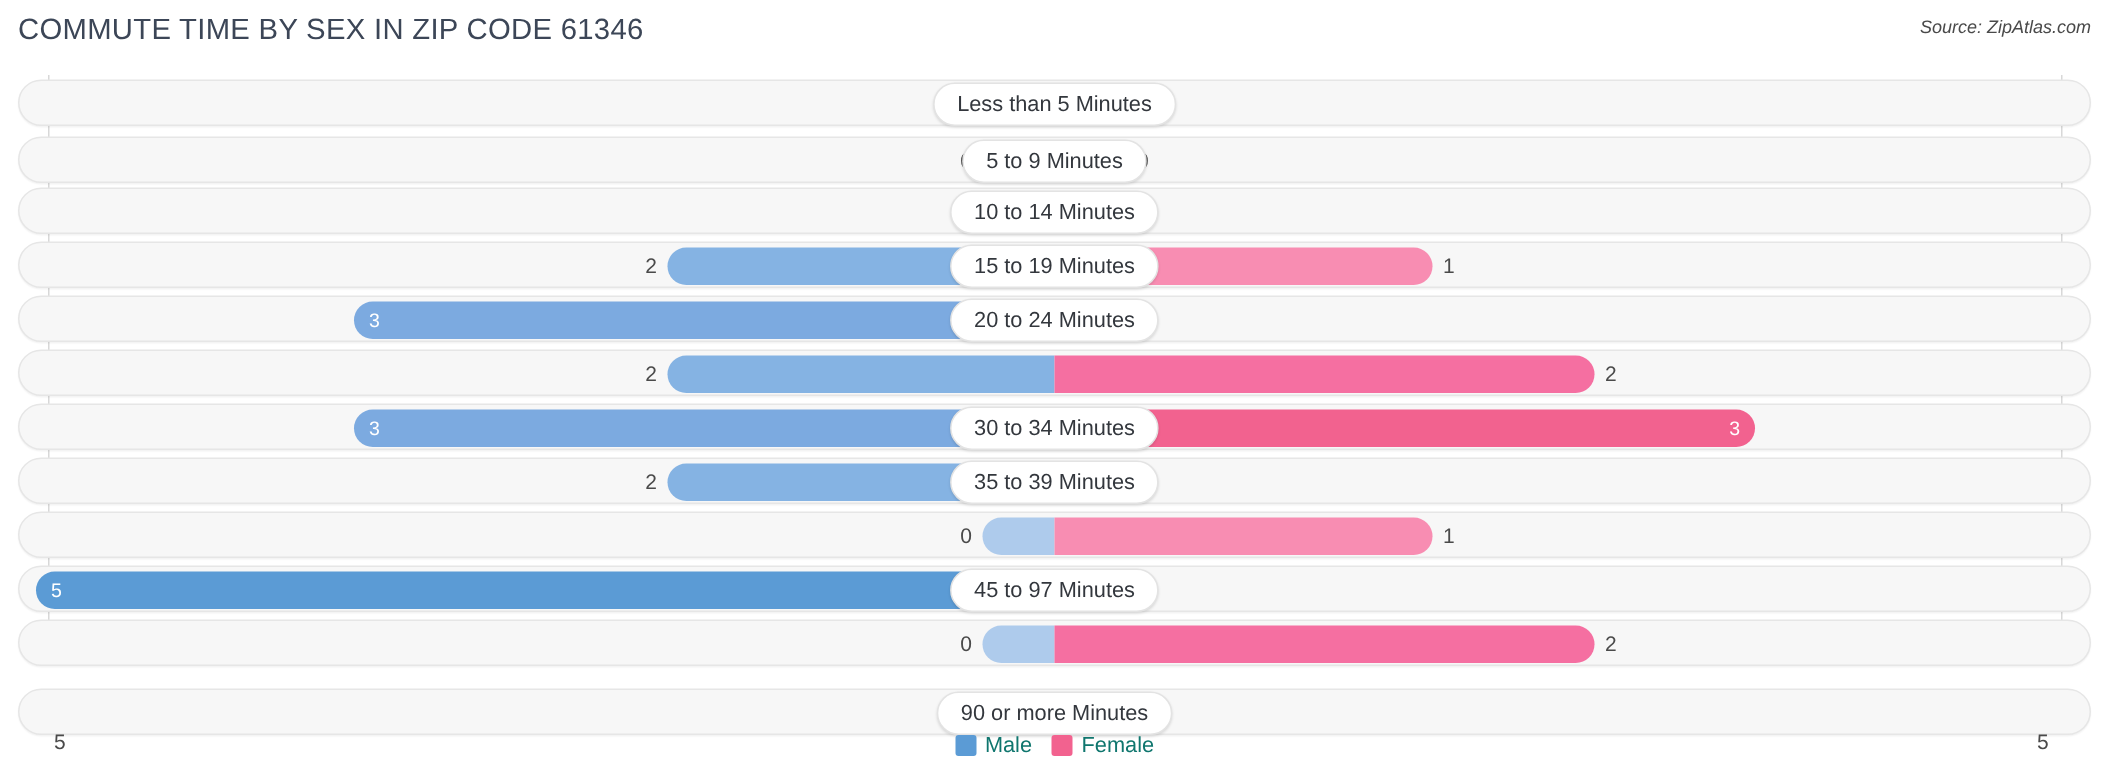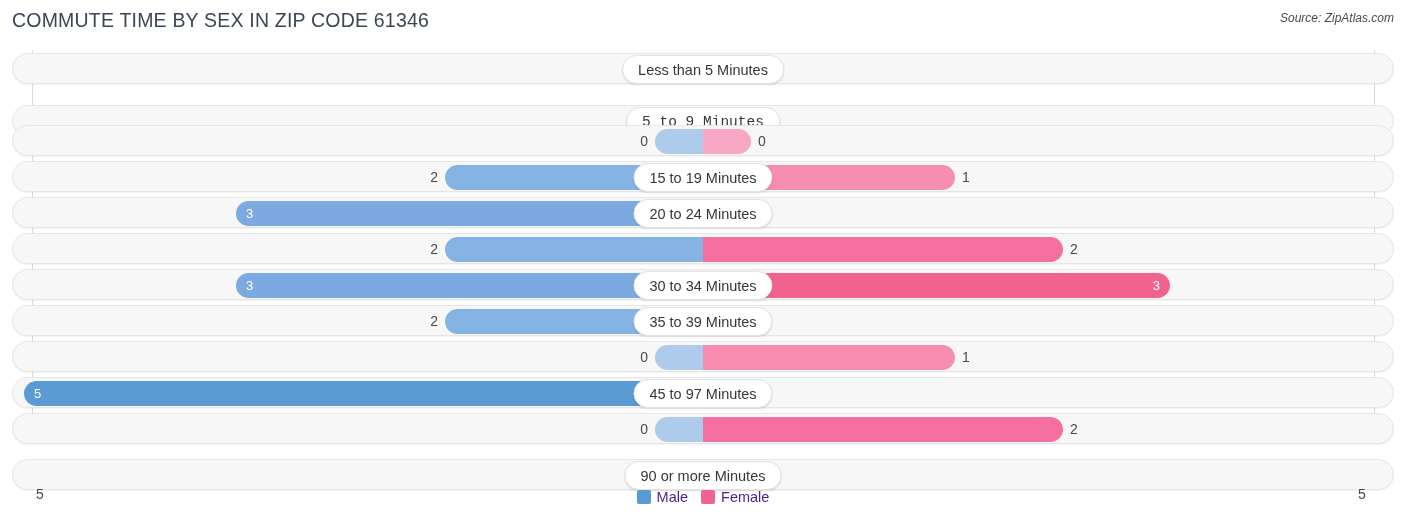--- a/index.html
+++ b/index.html
@@ -119,21 +119,21 @@
     left: 0; right: 0;
     top: 436px;
     display: flex;
     justify-content: center;
     align-items: center;
     gap: 13px;
     height: 22px;
   }
   .legend-item { display: flex; align-items: center; gap: 6px; }
   .legend-swatch { width: 14px; height: 14px; border-radius: 2px; }
-  .legend-label { font-size: 14.5px; color: #4c1d95; }
+  .legend-label { font-size: 14.5px; color: #0f766e; }
 
   .axis-tick {
     position: absolute;
     top: 436px;
     font-size: 14px;
     color: #4a4a4a;
   }
   #tick-left  { left: 36px; }
   #tick-right { left: 1358px; }
 </style>
@@ -149,32 +149,33 @@
     <div class="axis-line" id="axis-left"></div>
     <div class="axis-line" id="axis-right"></div>
     <div id="rows-host">
         <div class="row" style="top: 3px;">
           <div class="bar bar-male" style="width: 48px; background: rgb(174, 203, 236);"></div>
           <div class="bar bar-female" style="width: 48px; background: rgb(248, 168, 196);"></div>
           <div class="val-out val-out-male" style="right: calc(50% + 55px);">0</div>
           <div class="val-out val-out-female" style="left: calc(50% + 55px);">0</div>
           <div class="cat-pill">Less than 5 Minutes</div>
         </div>
-        <div class="row" style="top: 55px; font-family: Liberation Mono, monospace;">
+        <div class="row" style="top: 41px;">
           <div class="bar bar-male" style="width: 48px; background: rgb(174, 203, 236);"></div>
           <div class="bar bar-female" style="width: 48px; background: rgb(248, 168, 196);"></div>
           <div class="val-out val-out-male" style="right: calc(50% + 55px);">0</div>
           <div class="val-out val-out-female" style="left: calc(50% + 55px);">0</div>
           <div class="cat-pill">5 to 9 Minutes</div>
         </div>
         <div class="row" style="top: 75px;">
           <div class="bar bar-male" style="width: 48px; background: rgb(174, 203, 236);"></div>
           <div class="bar bar-female" style="width: 48px; background: rgb(248, 168, 196);"></div>
           <div class="val-out val-out-male" style="right: calc(50% + 55px);">0</div>
           <div class="val-out val-out-female" style="left: calc(50% + 55px);">0</div>
+          <div class="cat-pill">10 to 14 Minutes</div>
         </div>
         <div class="row" style="top: 111px;">
           <div class="bar bar-male" style="width: 258px; background: rgb(133, 179, 227);"></div>
           <div class="bar bar-female" style="width: 252px; background: rgb(248, 141, 178);"></div>
           <div class="val-out val-out-male" style="right: calc(50% + 265px);">2</div>
           <div class="val-out val-out-female" style="left: calc(50% + 259px);">1</div>
           <div class="cat-pill">15 to 19 Minutes</div>
         </div>
         <div class="row" style="top: 147px;">
           <div class="bar bar-male" style="width: 467px; background: rgb(124, 170, 224);">

